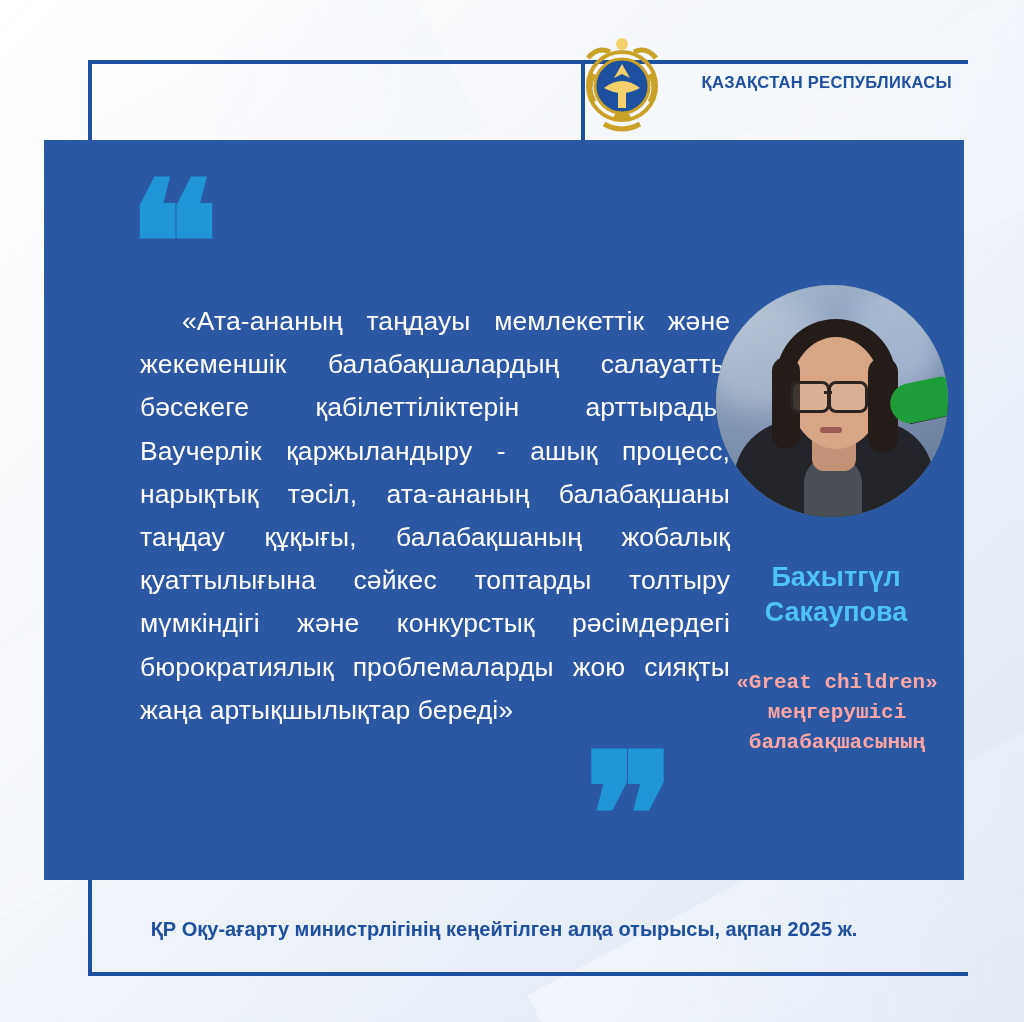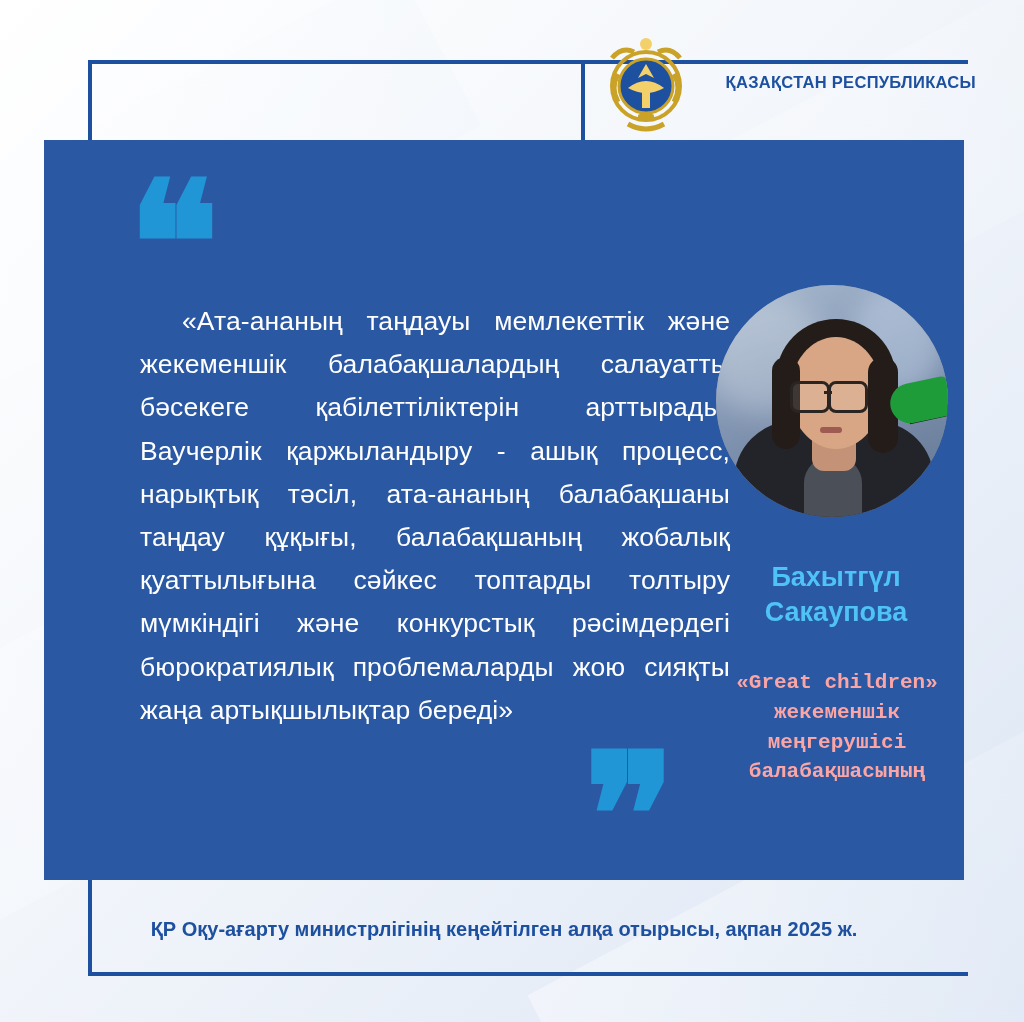--- a/index.html
+++ b/index.html
@@ -276,21 +276,21 @@
     color: #fca5a5;
     font-size: 21px;
     font-weight: bold;
     line-height: 1.42;
     font-family: Liberation Mono, monospace;
   }
 
   
   .header {
     position: absolute;
-    right: 48px;
+    right: 72px;
     top: 28px;
     display: flex;
     align-items: center;
     gap: 32px;
   }
   .emblem {
     width: 96px;
     height: 110px;
     position: relative;
   }
@@ -374,21 +374,20 @@
       <div class="ph-glass-bridge"></div>
       <div class="ph-mouth"></div>
       <div class="ph-mic-stick"></div>
       <div class="ph-mic"></div>
     </div>
 
     <div class="speaker-name">Бахытгүл Сакаупова</div>
 
     <div class="speaker-role">
       <div>«Great children»</div>
-      <div>жекеменшік</div>
       <div>меңгерушісі</div>
       <div>балабақшасының</div>
     </div>
   </div>
 
   <div class="footer-caption">ҚР Оқу-ағарту министрлігінің кеңейтілген алқа отырысы, ақпан 2025 ж.</div>
 
 </div>
 
 </body></html>

